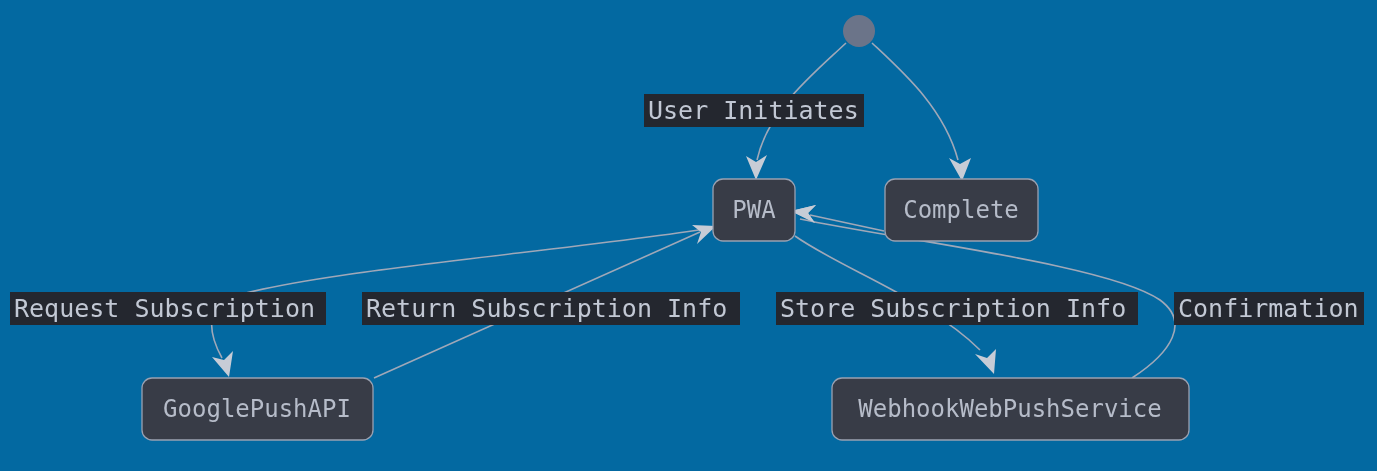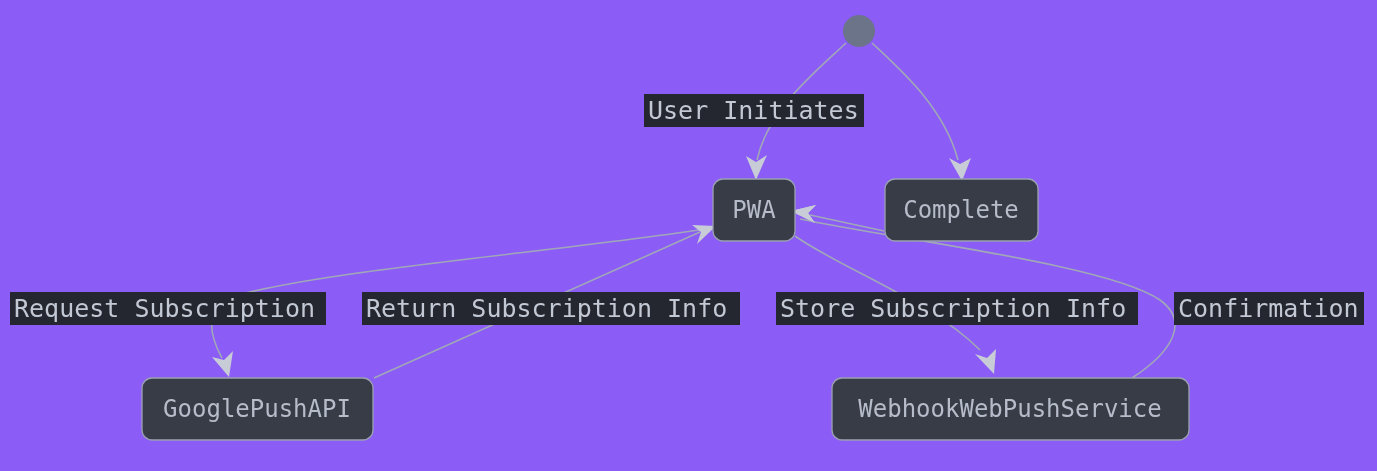--- a/index.html
+++ b/index.html
@@ -10,21 +10,21 @@
   body {
     width: 1377px;
     height: 471px;
     overflow: hidden;
     font-family: "DejaVu Sans Mono", monospace;
   }
   #diagram-root {
     position: relative;
     width: 1377px;
     height: 471px;
-    background: #8b5cf6;
+    background: #0369a1;
   }
   svg.flow {
     position: absolute;
     top: 0;
     left: 0;
     width: 1377px;
     height: 471px;
     display: block;
   }
   .edge-path {

